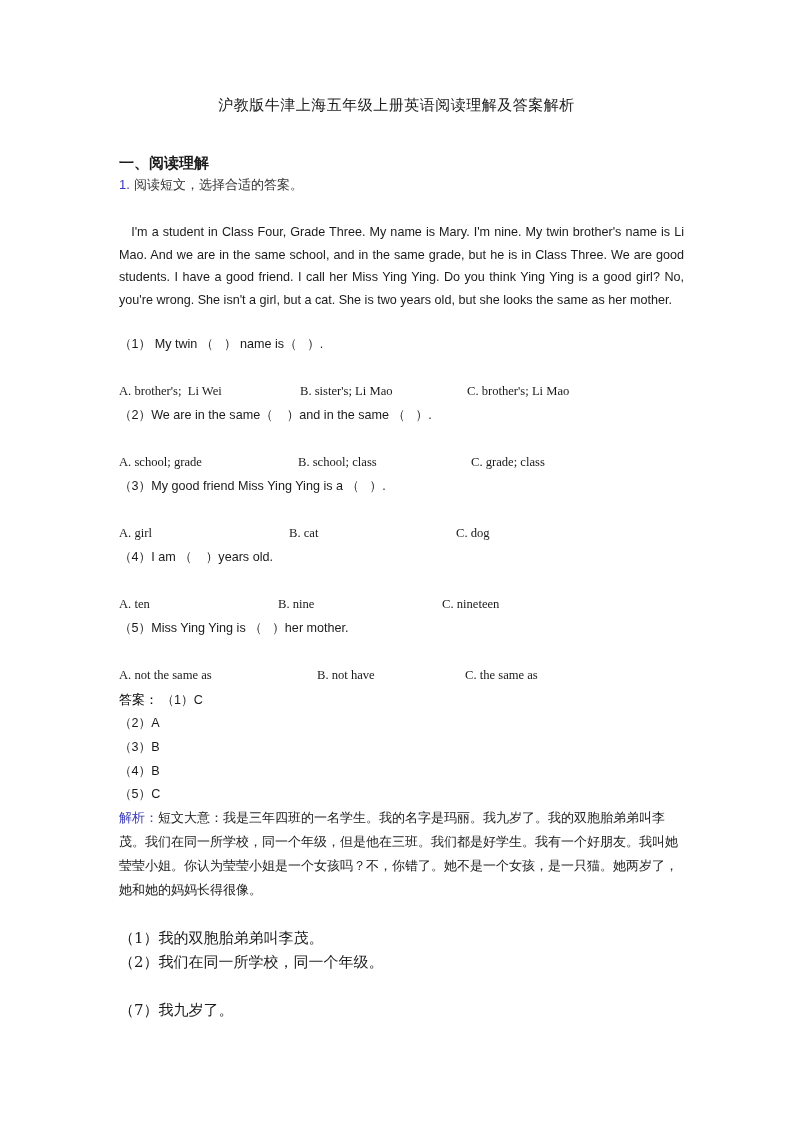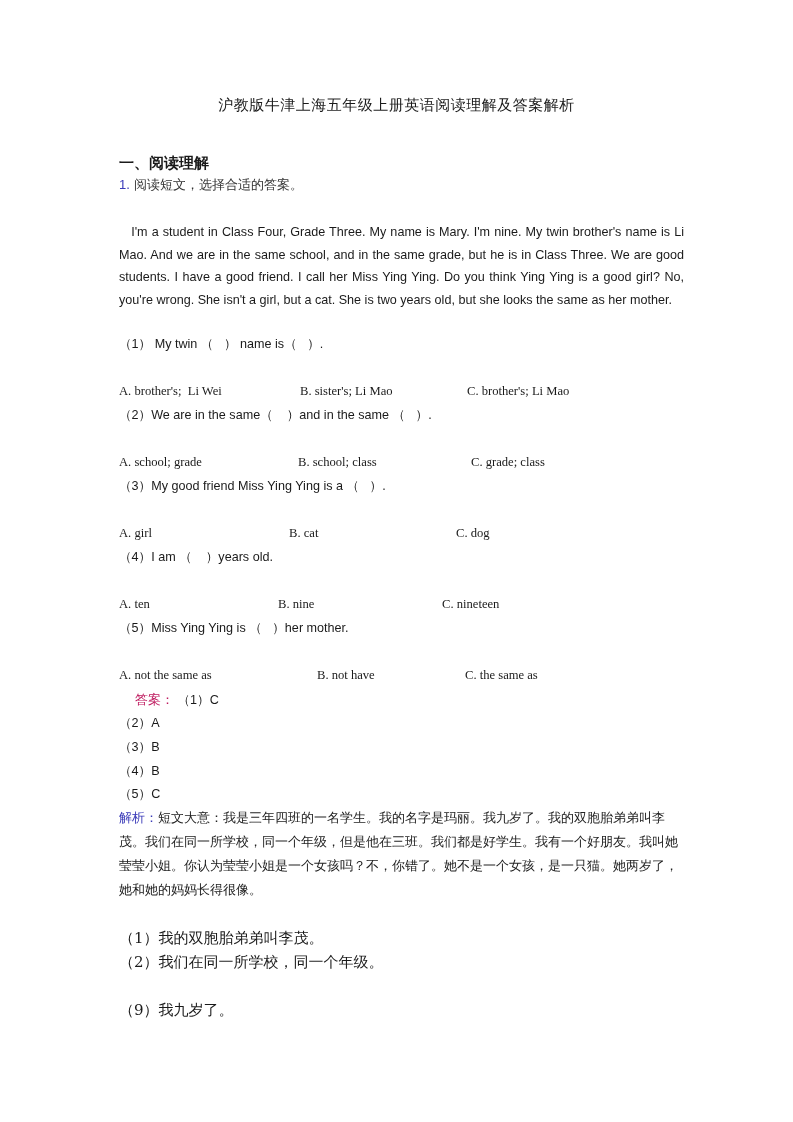--- a/index.html
+++ b/index.html
@@ -9,21 +9,21 @@
   .title { position: absolute; top: 96px; left: 0; width: 793px; text-align: center;
            font-family: Liberation Mono, monospace; font-size: 15px; letter-spacing: 0.5px; }
   .section { position: absolute; top: 154px; left: 119px; font-size: 15px; font-weight: bold;
              font-family: Liberation Sans, sans-serif; }
   .qhead { position: absolute; top: 176px; left: 119px; font-size: 13px; font-family: "DejaVu Serif", serif; color:#333; }
   .qhead .num { color: #3a3ab8; font-family: "Liberation Sans", sans-serif; }
   .passage { position: absolute; top: 221px; left: 119px; width: 565px; font-size: 12.6px;
              line-height: 22.6px; text-align: justify; }
   .line { position: absolute; left: 119px; font-size: 12.6px; white-space: pre; }
   .opt { position: absolute; font-size: 12.6px; white-space: pre; font-family: Liberation Serif, serif; }
-  .ans-label { color: #be185d; font-family: "DejaVu Serif", serif; font-size: 13px; margin-left: 16px; }
+  .ans-label { color: #000000; font-family: "DejaVu Serif", serif; font-size: 13px; }
   .expl { position: absolute; top: 806px; left: 119px; width: 565px; font-family: Liberation Serif, serif;
           font-size: 13px; line-height: 24px; color: #222; }
   .expl .lab { color: #3a3ab8; }
   .cn { font-family: "DejaVu Serif", serif; font-size: 15px; }
 </style>
 </head>
 <body>
 
 <div class="page">
   <div class="title">沪教版牛津上海五年级上册英语阅读理解及答案解析</div>
@@ -62,14 +62,14 @@
   <div class="line" style="top:691px"><span class="ans-label">答案：</span> <span>（1）C</span></div>
   <div class="line" style="top:715px">（2）A</div>
   <div class="line" style="top:739px">（3）B</div>
   <div class="line" style="top:763px">（4）B</div>
   <div class="line" style="top:786px">（5）C</div>
 
   <div class="expl"><span class="lab">解析：</span><span>短文大意：我是三年四班的一名学生。我的名字是玛丽。我九岁了。我的双胞胎弟弟叫李茂。我们在同一所学校，同一个年级，但是他在三班。我们都是好学生。我有一个好朋友。我叫她莹莹小姐。你认为莹莹小姐是一个女孩吗？不，你错了。她不是一个女孩，是一只猫。她两岁了，她和她的妈妈长得很像。</span></div>
 
   <div class="line cn" style="top:929px">（1）我的双胞胎弟弟叫李茂。</div>
   <div class="line cn" style="top:953px">（2）我们在同一所学校，同一个年级。</div>
-  <div class="line cn" style="top:1001px">（9）我九岁了。</div>
+  <div class="line cn" style="top:1001px">（7）我九岁了。</div>
 </div>
 
 </body></html>

